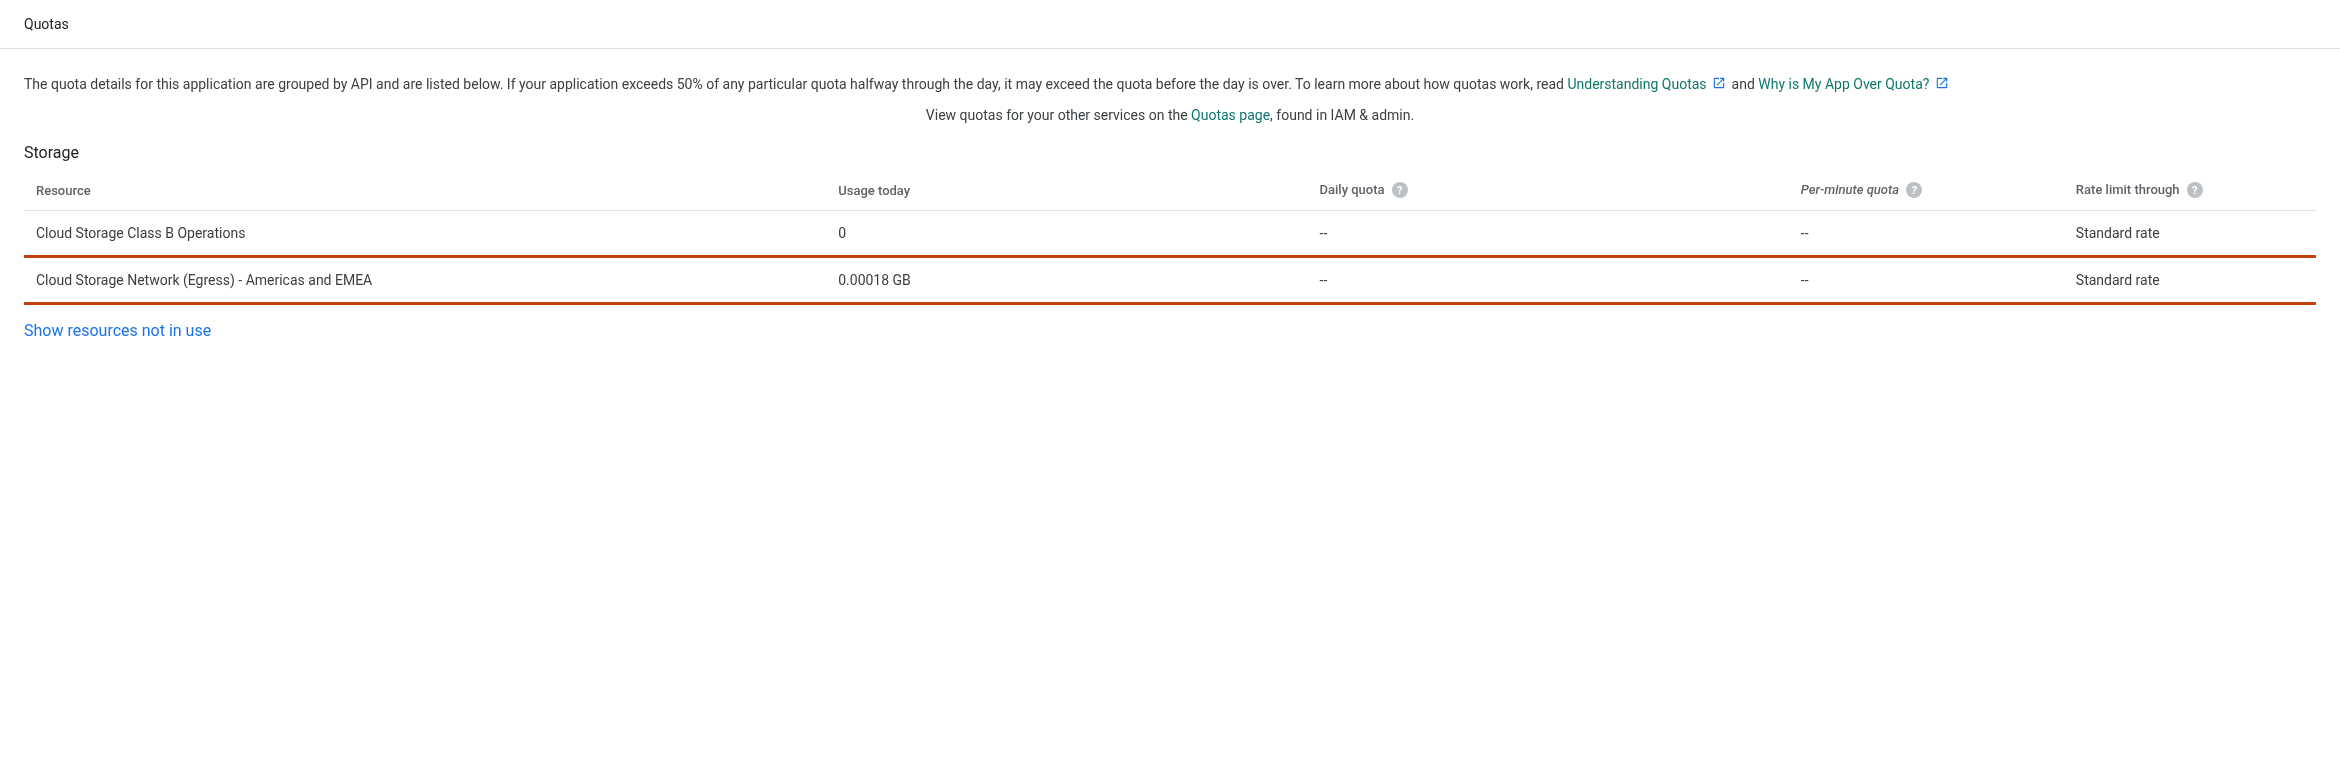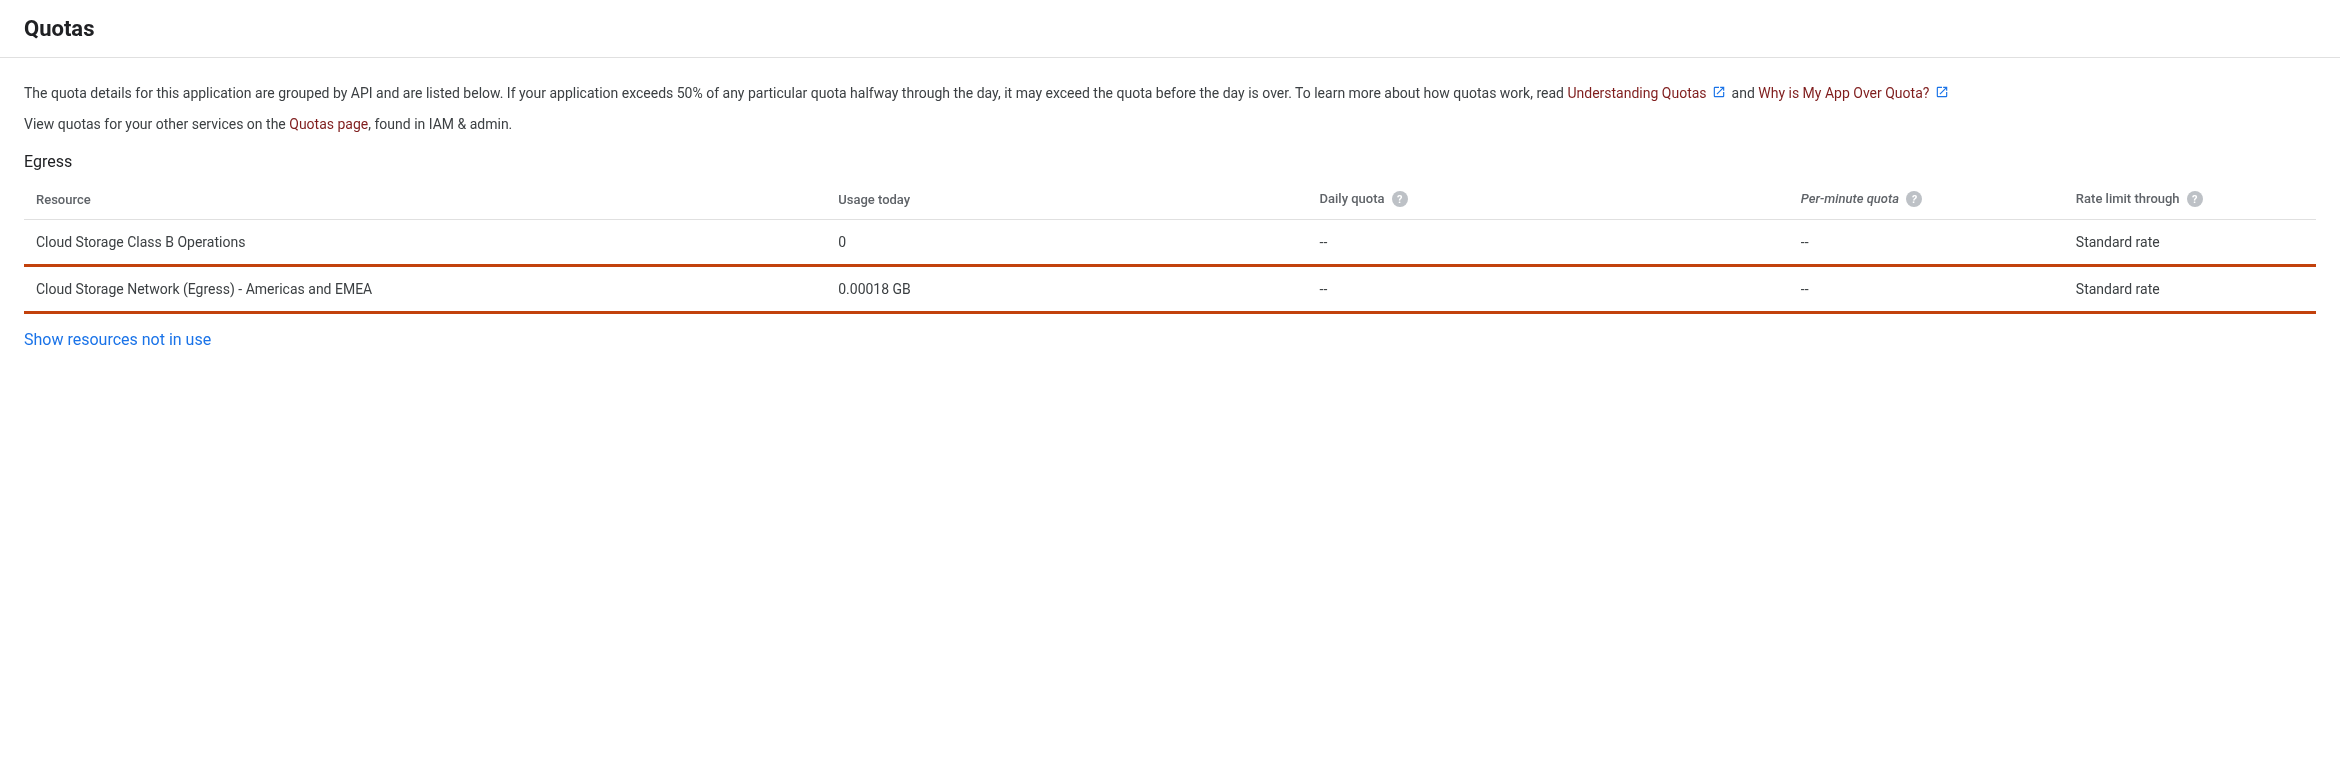--- a/index.html
+++ b/index.html
@@ -11,53 +11,54 @@
       font-family: Roboto, "Helvetica Neue", Arial, sans-serif;
       background: #fff;
       color: #202124;
       font-size: 14px;
     }
     .header {
       padding: 16px 24px;
       border-bottom: 1px solid #e0e0e0;
     }
     .page-title {
-      font-size: 22px;
-      font-weight: 700;
+      font-size: 14px;
+      font-weight: 400;
       color: #202124;
     }
     .content {
       padding: 24px;
     }
     .description {
       font-size: 14px;
       line-height: 1.6;
       color: #3c4043;
       margin-bottom: 8px;
     }
     .description a, .secondary-text a {
-      color: #7f1d1d;
+      color: #0f766e;
       text-decoration: none;
     }
     .external-icon {
       display: inline-block;
       vertical-align: middle;
       margin-left: 2px;
       margin-right: 2px;
     }
     .external-icon svg {
       width: 14px;
       height: 14px;
       fill: #1a73e8;
     }
     .secondary-text {
       font-size: 14px;
       line-height: 1.6;
       color: #3c4043;
       margin-bottom: 16px;
+      text-align: center;
     }
     .section-title {
       font-size: 16px;
       font-weight: 400;
       color: #202124;
       margin-bottom: 8px;
       margin-top: 16px;
     }
     table {
       width: 100%;
@@ -135,21 +136,21 @@
           <path d="M19 19H5V5h7V3H5a2 2 0 0 0-2 2v14a2 2 0 0 0 2 2h14a2 2 0 0 0 2-2v-7h-2v7zM14 3v2h3.59l-9.83 9.83 1.41 1.41L19 6.41V10h2V3h-7z"></path>
         </svg>
     </span>
   </p>
 
   <p class="secondary-text">
     <span>View quotas for your other services on the </span>
     <a href="#">Quotas page</a><span>, found in IAM &amp; admin.</span>
   </p>
 
-  <h2 class="section-title">Egress</h2>
+  <h2 class="section-title">Storage</h2>
 
   <table>
     <thead>
       <tr>
         <th class="col-resource">Resource</th>
         <th class="col-usage">Usage today</th>
         <th class="col-daily">
           <span>Daily quota</span>
           <span class="help-icon">?</span>
         </th>

